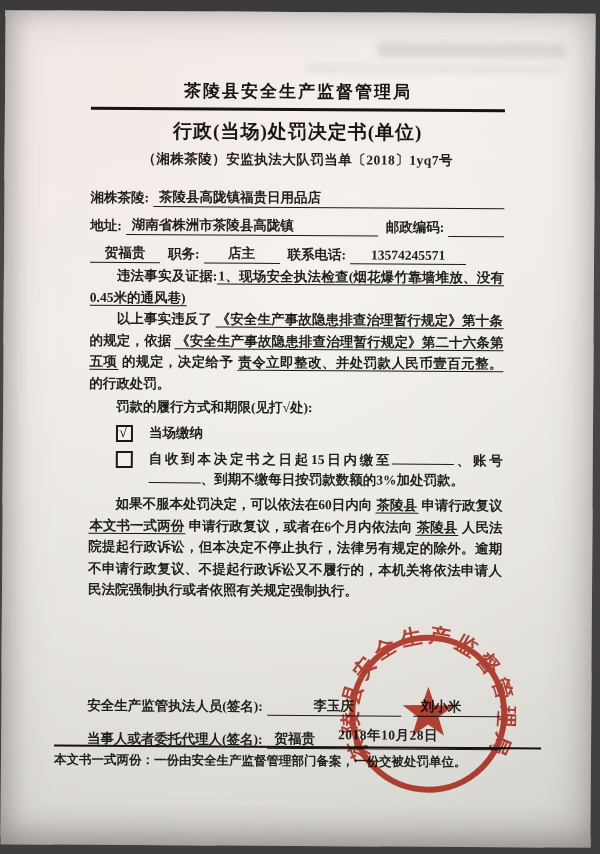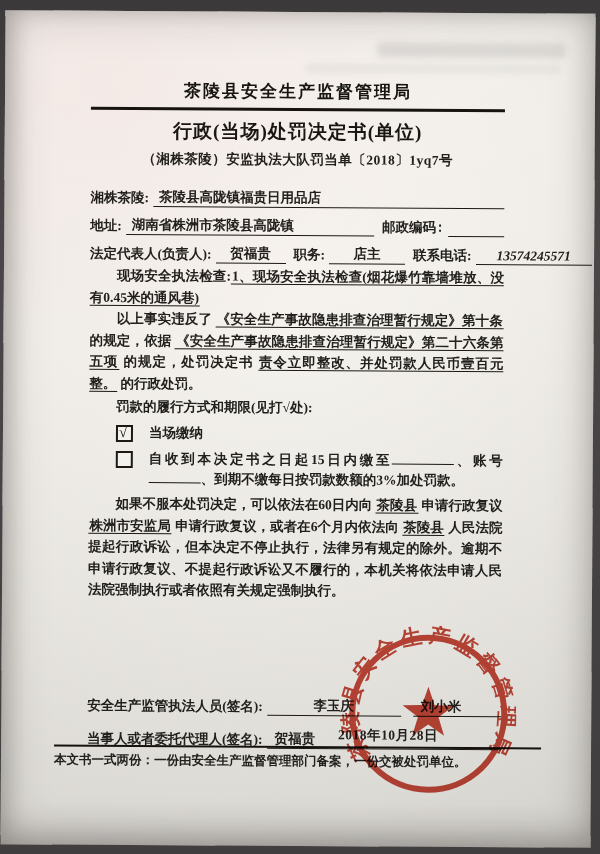--- a/index.html
+++ b/index.html
@@ -29,21 +29,21 @@
   .doc-no{margin-top:6px;text-align:center;font-size:13.5px;font-weight:600;letter-spacing:.5px;}
 
   .fields{margin-top:11px;font-size:13.5px;font-weight:600;}
   .frow{display:flex;align-items:flex-end;height:28px;white-space:nowrap;}
   .lbl{flex:none;padding-right:4px;}
   .val{border-bottom:1.6px solid #1c1914;font-weight:700;padding:0 6px;}
   .fill{flex:1;}
   .ctr{text-align:center;}
   .w64{flex:none;width:58px;}
   .w70{flex:none;width:64px;}
-  .w110{flex:none;width:104px;font-style:italic;}
+  .w110{flex:none;width:104px;}
   .blank-short{flex:none;width:56px;border-bottom:1.6px solid #1c1914;height:16px;}
 
   .para{font-size:13.5px;font-weight:600;line-height:21.5px;text-align:justify;}
   .indent{text-indent:2em;}
   .u{border-bottom:1.6px solid #1c1914;font-weight:700;padding:0 1px;}
   .mt2{margin-top:2px;}
   .mt4{margin-top:4px;}
 
   .pay-title{margin-top:3px;font-size:13.5px;font-weight:600;line-height:20px;padding-left:27px;}
   .opt{display:flex;margin-top:6px;padding-left:27px;font-size:13.5px;font-weight:600;line-height:20px;}
@@ -82,43 +82,42 @@
     <div class="doc-no">（湘株茶陵）安监执法大队罚当单〔2018〕1yq7号</div>
 
     <div class="fields">
       <div class="frow">
         <span class="lbl">湘株茶陵:</span>
         <span class="val fill">茶陵县高陇镇福贵日用品店</span>
       </div>
       <div class="frow">
         <span class="lbl">地址:</span>
         <span class="val fill">湖南省株洲市茶陵县高陇镇</span>
-        <span class="lbl" style="padding-left:8px;font-family:Liberation Mono, monospace;">邮政编码:</span>
+        <span class="lbl" style="padding-left:8px;">邮政编码:</span>
         <span class="blank-short"></span>
       </div>
       <div class="frow">
-        <span class="lbl">法定代表人(负责人):</span>
         <span class="val w64 ctr">贺福贵</span>
         <span class="lbl" style="padding-left:8px;">职务:</span>
         <span class="val w70 ctr">店主</span>
         <span class="lbl" style="padding-left:8px;margin-top:33px;">联系电话:</span>
         <span class="val w110 ctr">13574245571</span>
       </div>
     </div>
 
     <div class="para indent mt2">
-      <span>现场安全执法检查:</span><span class="u">1、现场安全执法检查(烟花爆竹靠墙堆放、没有0.45米的通风巷)</span>
+      <span>违法事实及证据:</span><span class="u">1、现场安全执法检查(烟花爆竹靠墙堆放、没有0.45米的通风巷)</span>
     </div>
 
     <div class="para indent">
       <span>以上事实违反了</span>
       <span class="u">《安全生产事故隐患排查治理暂行规定》第十条</span>
       <span>的规定，依据</span>
       <span class="u">《安全生产事故隐患排查治理暂行规定》第二十六条第五项</span>
-      <span>的规定，处罚决定书</span>
+      <span>的规定，决定给予</span>
       <span class="u">责令立即整改、并处罚款人民币壹百元整。</span>
       <span>的行政处罚。</span>
     </div>
 
     <div class="pay-title">罚款的履行方式和期限(见打√处):</div>
 
     <div class="opt">
       <span class="box">
           <span class="tick">√</span>
         </span>
@@ -129,21 +128,21 @@
       <span class="box"></span>
       <span class="opt-text">
         <span>自收到本决定书之日起15日内缴至</span><span class="blank"></span><span>、账号</span><span class="blank b2"></span><span>、到期不缴每日按罚款数额的3%加处罚款。</span>
       </span>
     </div>
 
     <div class="para indent mt4">
       <span>如果不服本处罚决定，可以依法在60日内向</span>
       <span class="u">茶陵县</span>
       <span>申请行政复议</span>
-      <span class="u">株洲市安监局</span>
+      <span class="u">本文书一式两份</span>
       <span>申请行政复议，或者在6个月内依法向</span>
       <span class="u">茶陵县</span>
       <span>人民法院提起行政诉讼，但本决定不停止执行，法律另有规定的除外。逾期不申请行政复议、不提起行政诉讼又不履行的，本机关将依法申请人民法院强制执行或者依照有关规定强制执行。</span>
     </div>
 
     <div class="sig-row sig1">
       <span class="lbl">安全生产监管执法人员(签名):</span>
       <span class="sigval sv1">李玉庆</span>
       <span class="sigval sv2">刘小米</span>
     </div>

